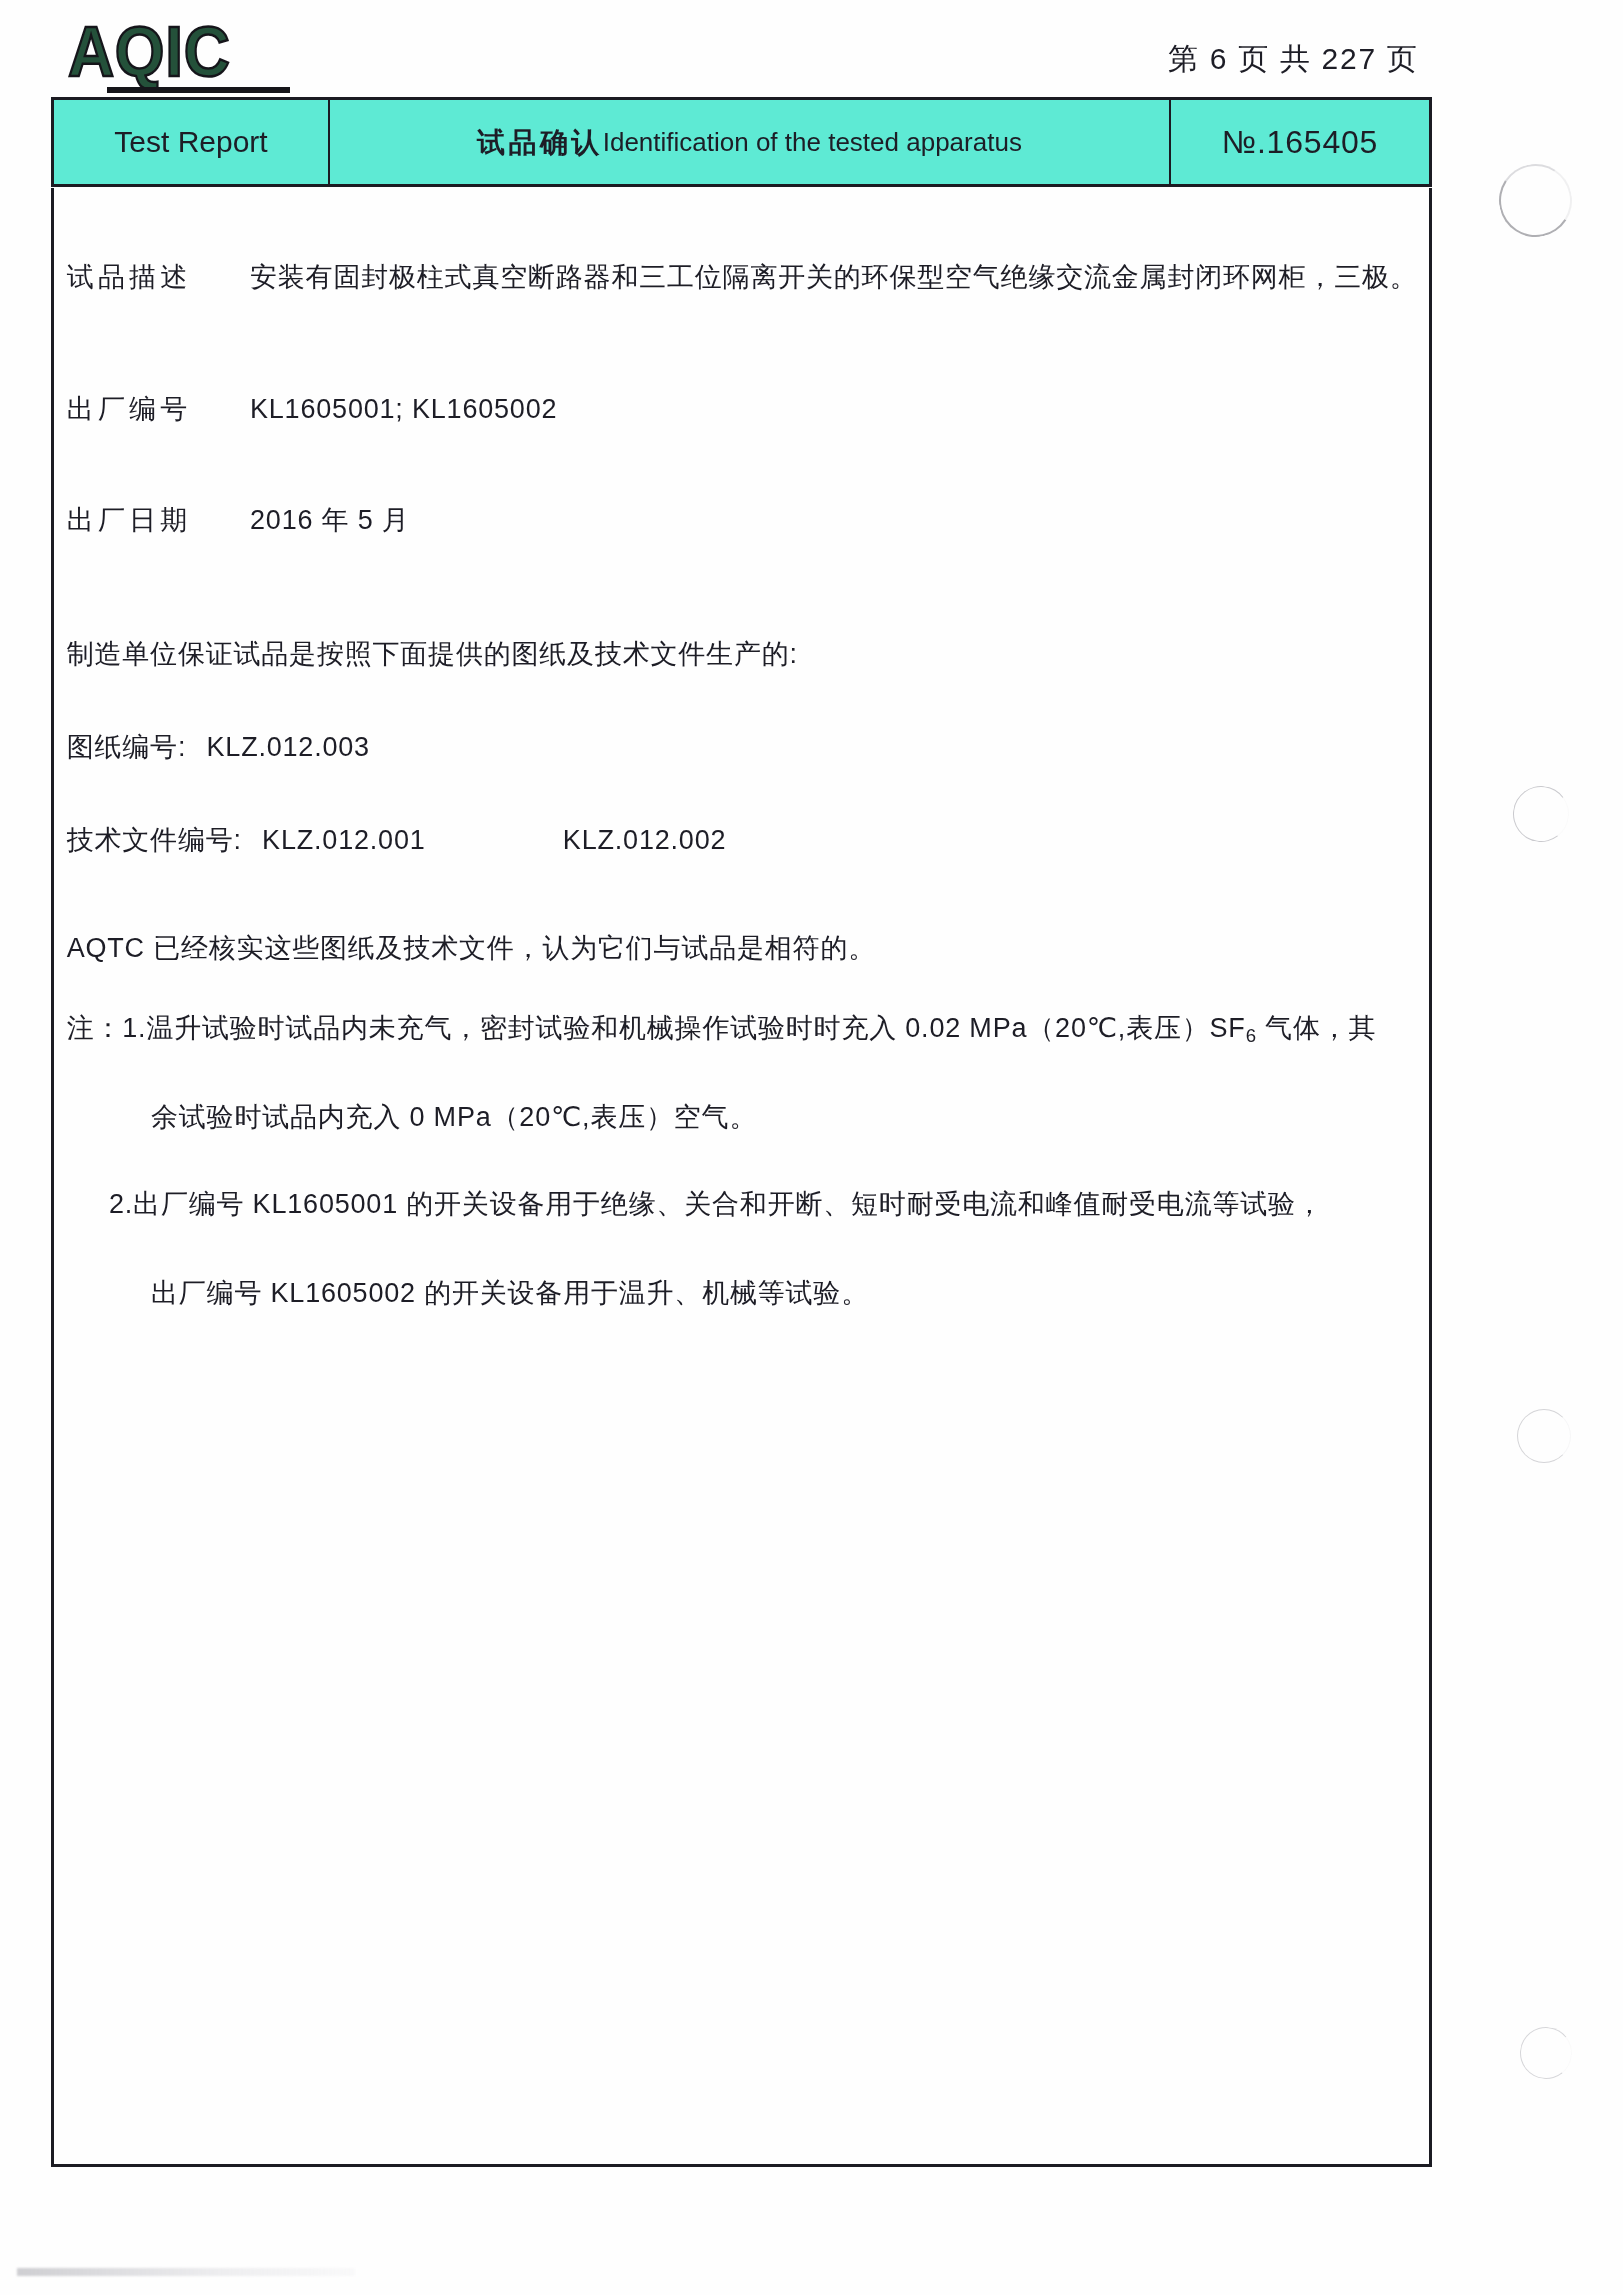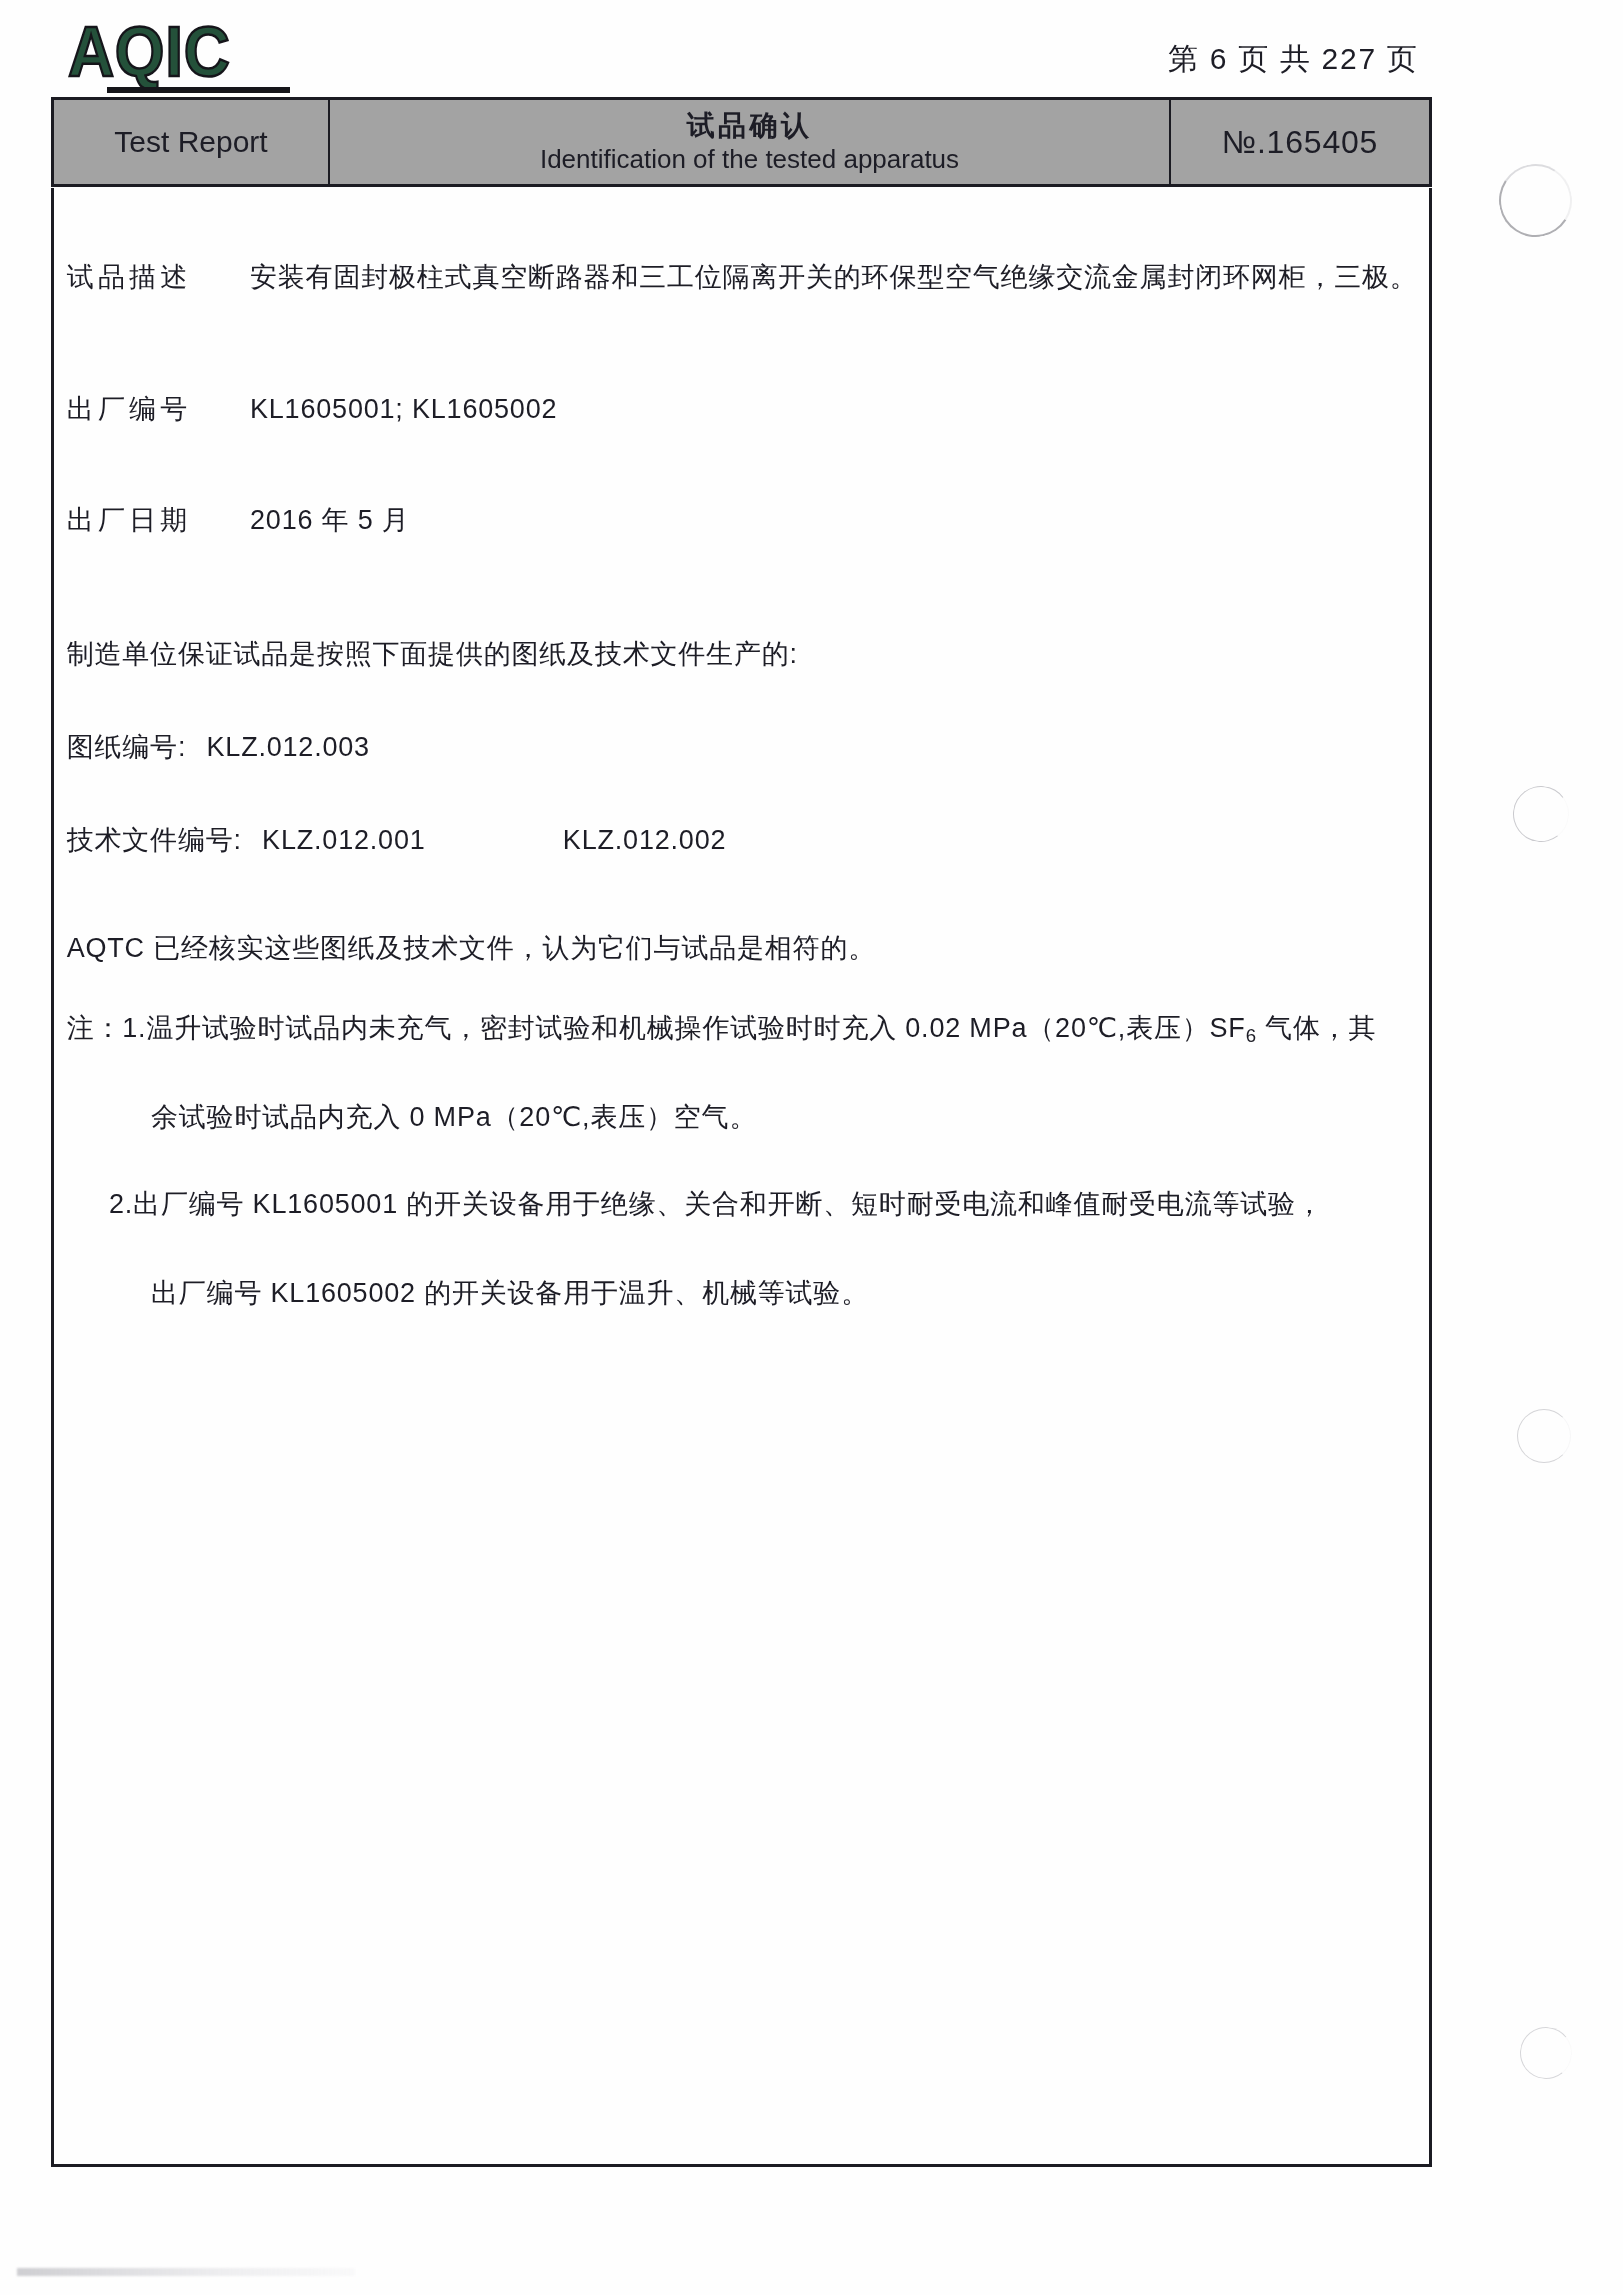--- a/index.html
+++ b/index.html
@@ -33,25 +33,25 @@
   
   .page-num{
     position:absolute;left:1168px;top:39px;
     font-size:30px;letter-spacing:1.7px;white-space:nowrap;
   }
   
   .header-table{
     position:absolute;left:51px;top:97px;width:1381px;height:90px;
     display:flex;box-sizing:border-box;
     border:3.4px solid #1b1b22;
-    background:#a3a3a3;
+    background:#5eead4;
   }
   .ht-cell{display:flex;align-items:center;justify-content:center;box-sizing:border-box;}
   .ht-left{width:276px;border-right:2.5px solid #1b1b22;font-size:30px;}
-  .ht-center{flex:1;flex-direction:column;border-right:2.5px solid #1b1b22;line-height:1.25;}
+  .ht-center{flex:1;flex-direction:row;border-right:2.5px solid #1b1b22;line-height:1.25;}
   .ht-center .cn{font-size:28px;font-weight:bold;letter-spacing:3.4px;}
   .ht-center .en{font-size:26px;text-align:right;}
   .ht-right{width:258px;font-size:32px;letter-spacing:0.8px;}
   
   .body-box{
     position:absolute;left:51px;top:188px;width:1381px;height:1979px;
     box-sizing:border-box;
     border-left:3.4px solid #1b1b22;
     border-right:3.4px solid #1b1b22;
     border-bottom:3.4px solid #1b1b22;

